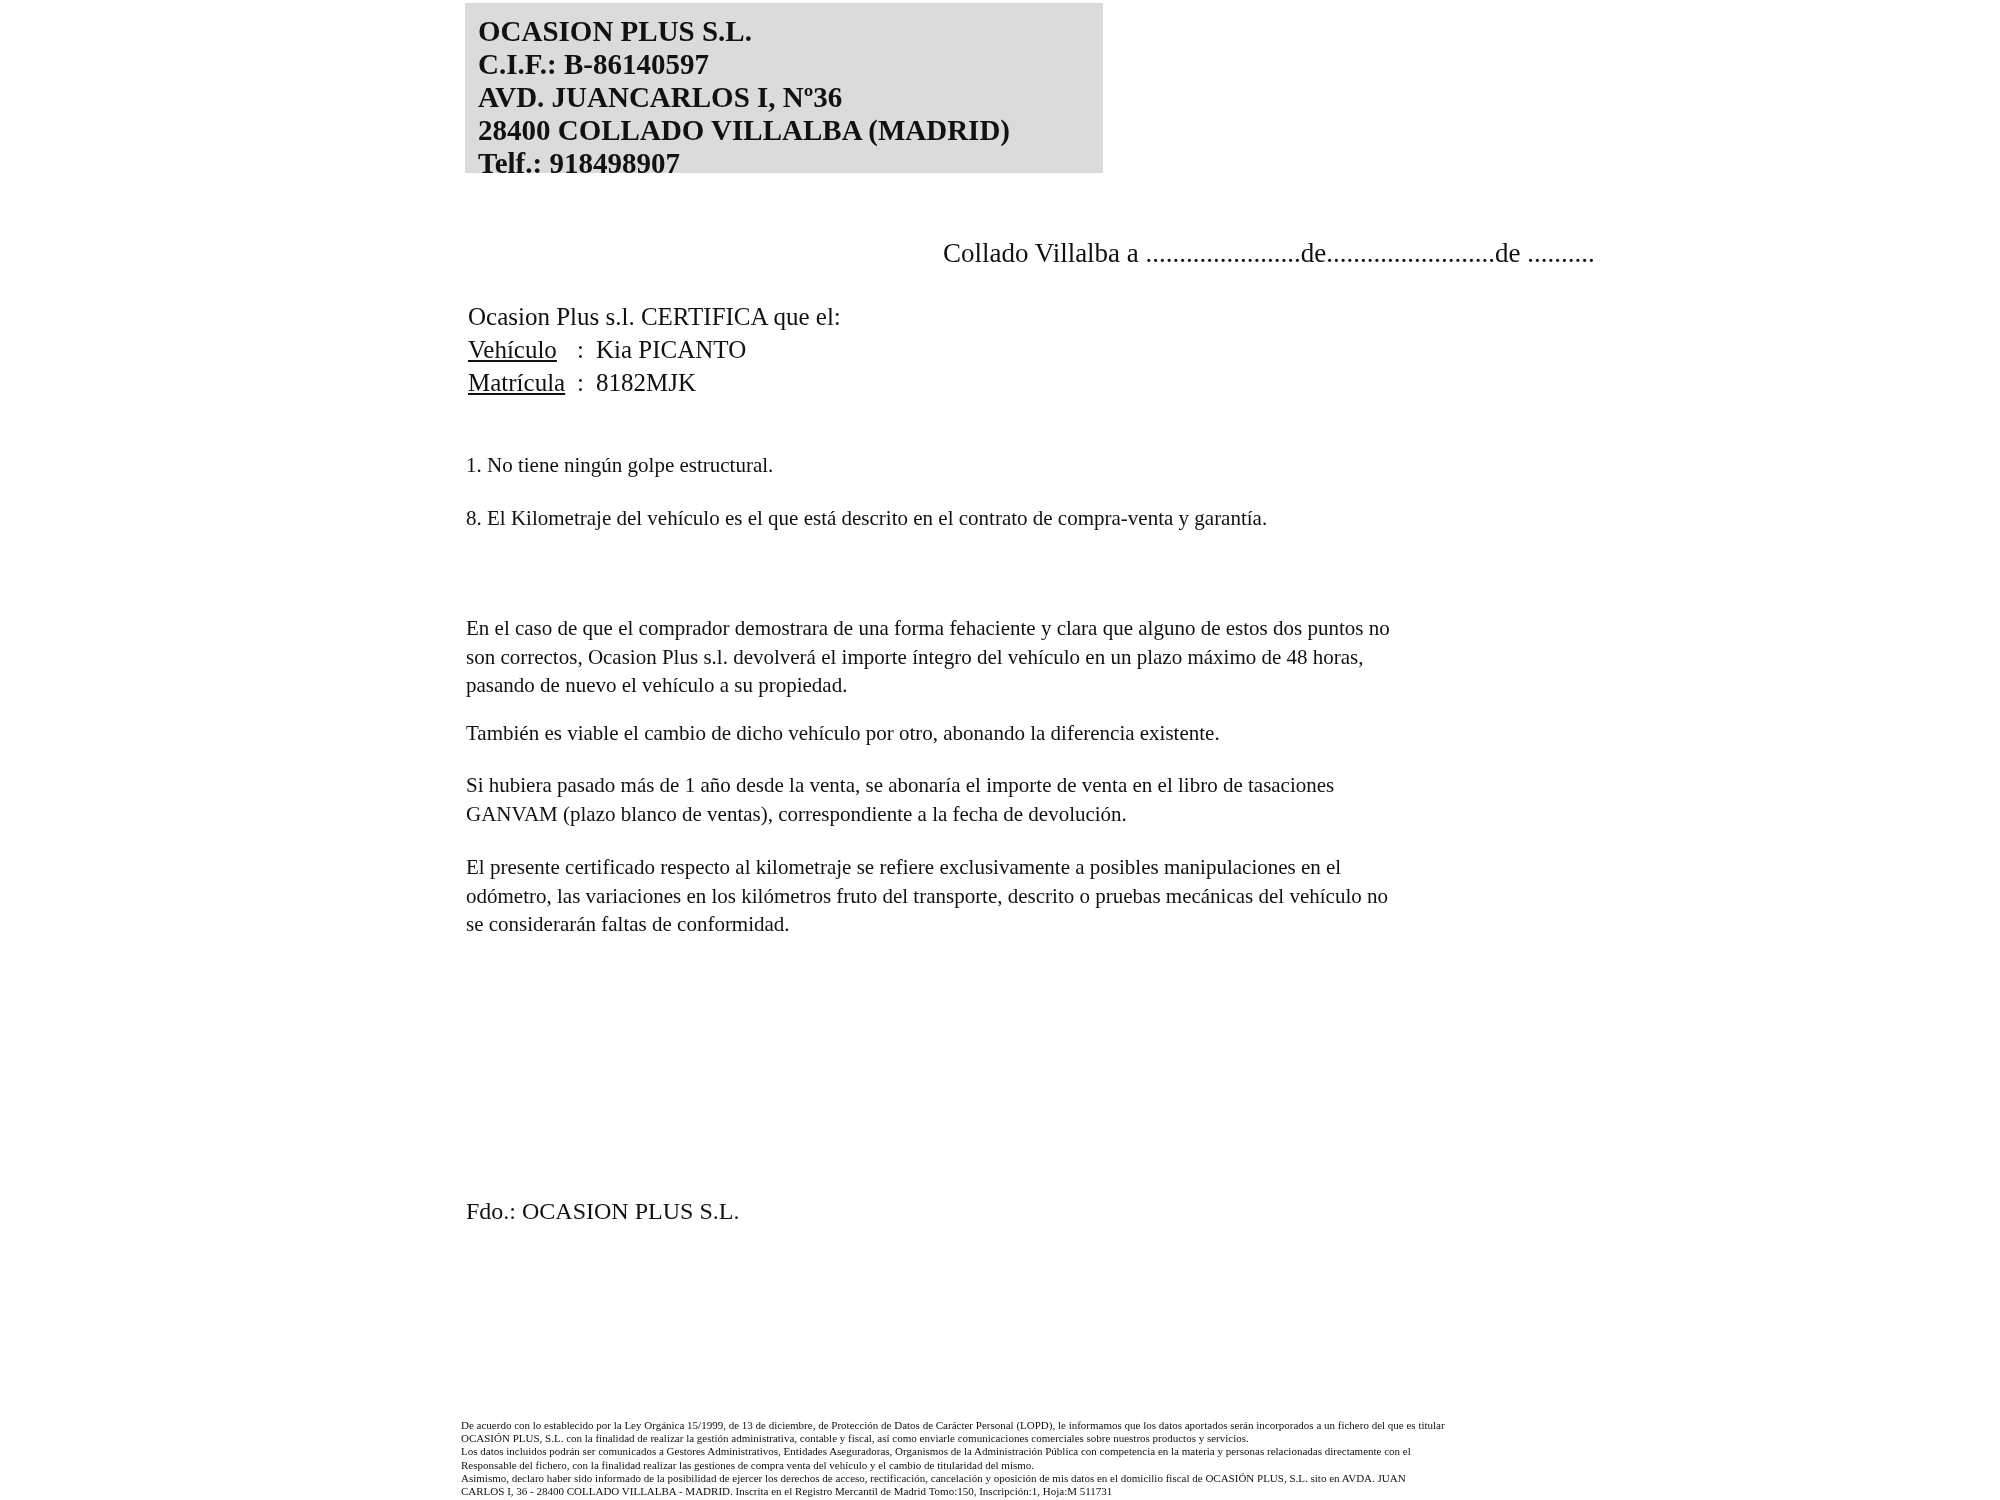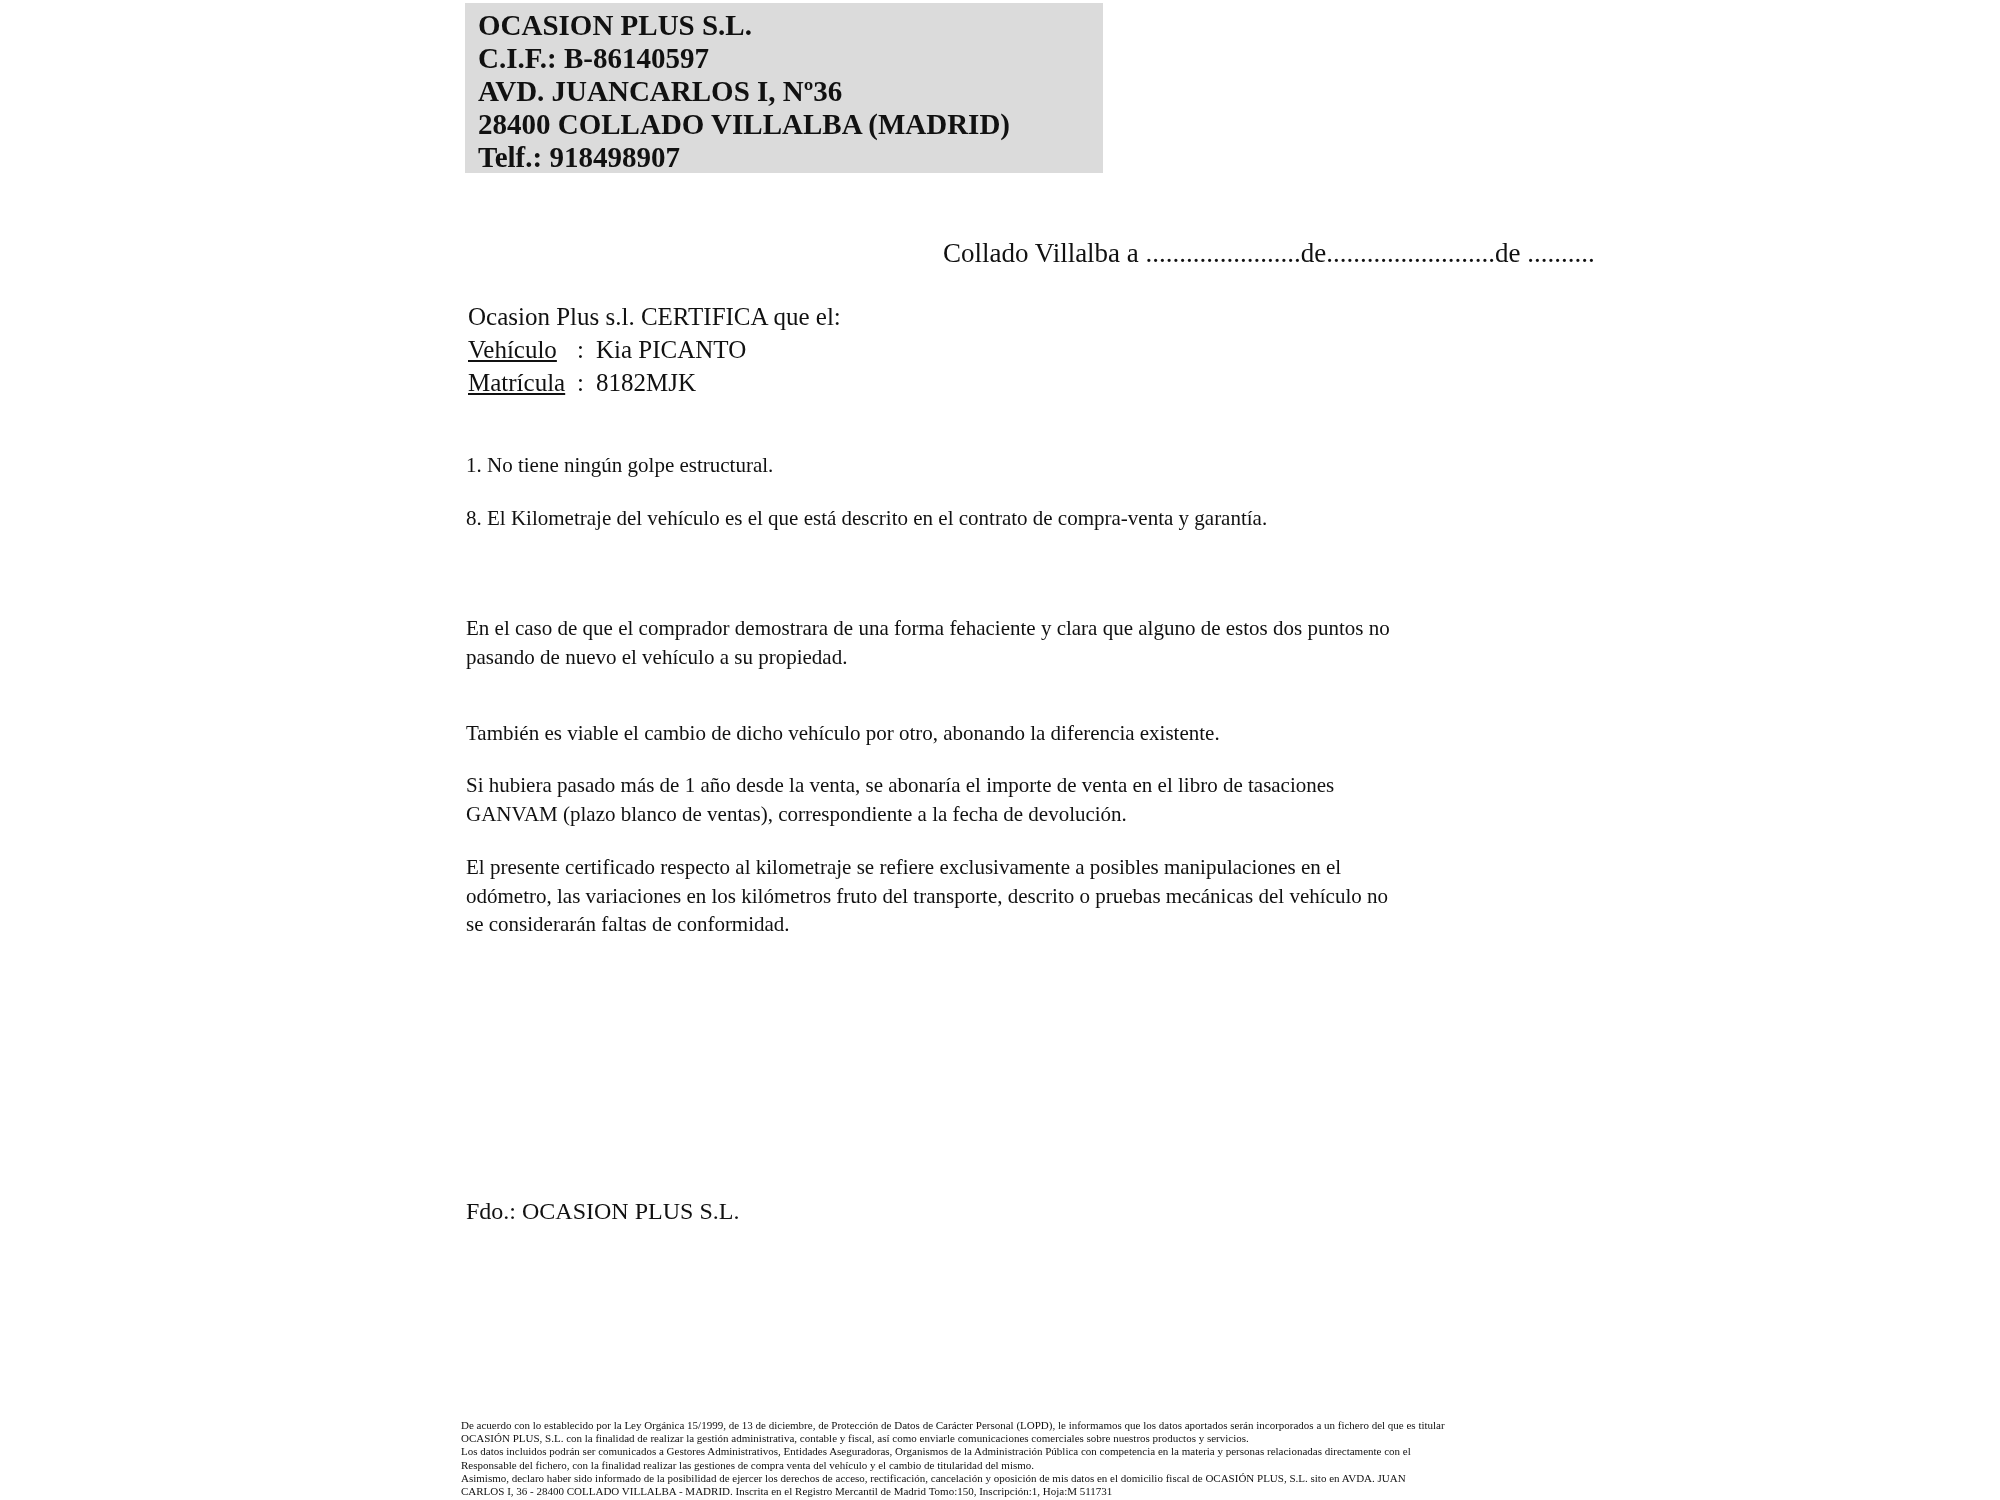--- a/index.html
+++ b/index.html
@@ -10,21 +10,21 @@
     color: #111111;
     overflow: hidden;
   }
   .page { position: relative; width: 2000px; height: 1500px; background: #ffffff; }
 
   .header-block {
     position: absolute; left: 465px; top: 3px;
     width: 638px; height: 170px;
     background: #dbdbdb;
     box-sizing: border-box;
-    padding: 6px 0 0 13px;
+    padding: 12px 0 0 13px;
   }
   .header-line {
     font-weight: bold;
     font-size: 29px;
     line-height: 33px;
     white-space: nowrap;
   }
 
   .date-line {
     position: absolute; left: 943px; top: 238px;
@@ -86,20 +86,21 @@
     <div class="field">
       <span class="field-label-cell"><u>Matrícula</u></span><span class="field-sep">:</span><span class="field-value">8182MJK</span>
     </div>
   </div>
 
   <div class="body-text item-1 para-line">1. No tiene ningún golpe estructural.</div>
   <div class="body-text item-2 para-line">8. El Kilometraje del vehículo es el que está descrito en el contrato de compra-venta y garantía.</div>
 
   <div class="body-text para-1">
     <div class="para-line">En el caso de que el comprador demostrara de una forma fehaciente y clara que alguno de estos dos puntos no</div>
+    <div class="para-line">son correctos, Ocasion Plus s.l. devolverá el importe íntegro del vehículo en un plazo máximo de 48 horas,</div>
     <div class="para-line">pasando de nuevo el vehículo a su propiedad.</div>
   </div>
 
   <div class="body-text para-2">
     <div class="para-line">También es viable el cambio de dicho vehículo por otro, abonando la diferencia existente.</div>
   </div>
 
   <div class="body-text para-3">
     <div class="para-line">Si hubiera pasado más de 1 año desde la venta, se abonaría el importe de venta en el libro de tasaciones</div>
     <div class="para-line">GANVAM (plazo blanco de ventas), correspondiente a la fecha de devolución.</div>

